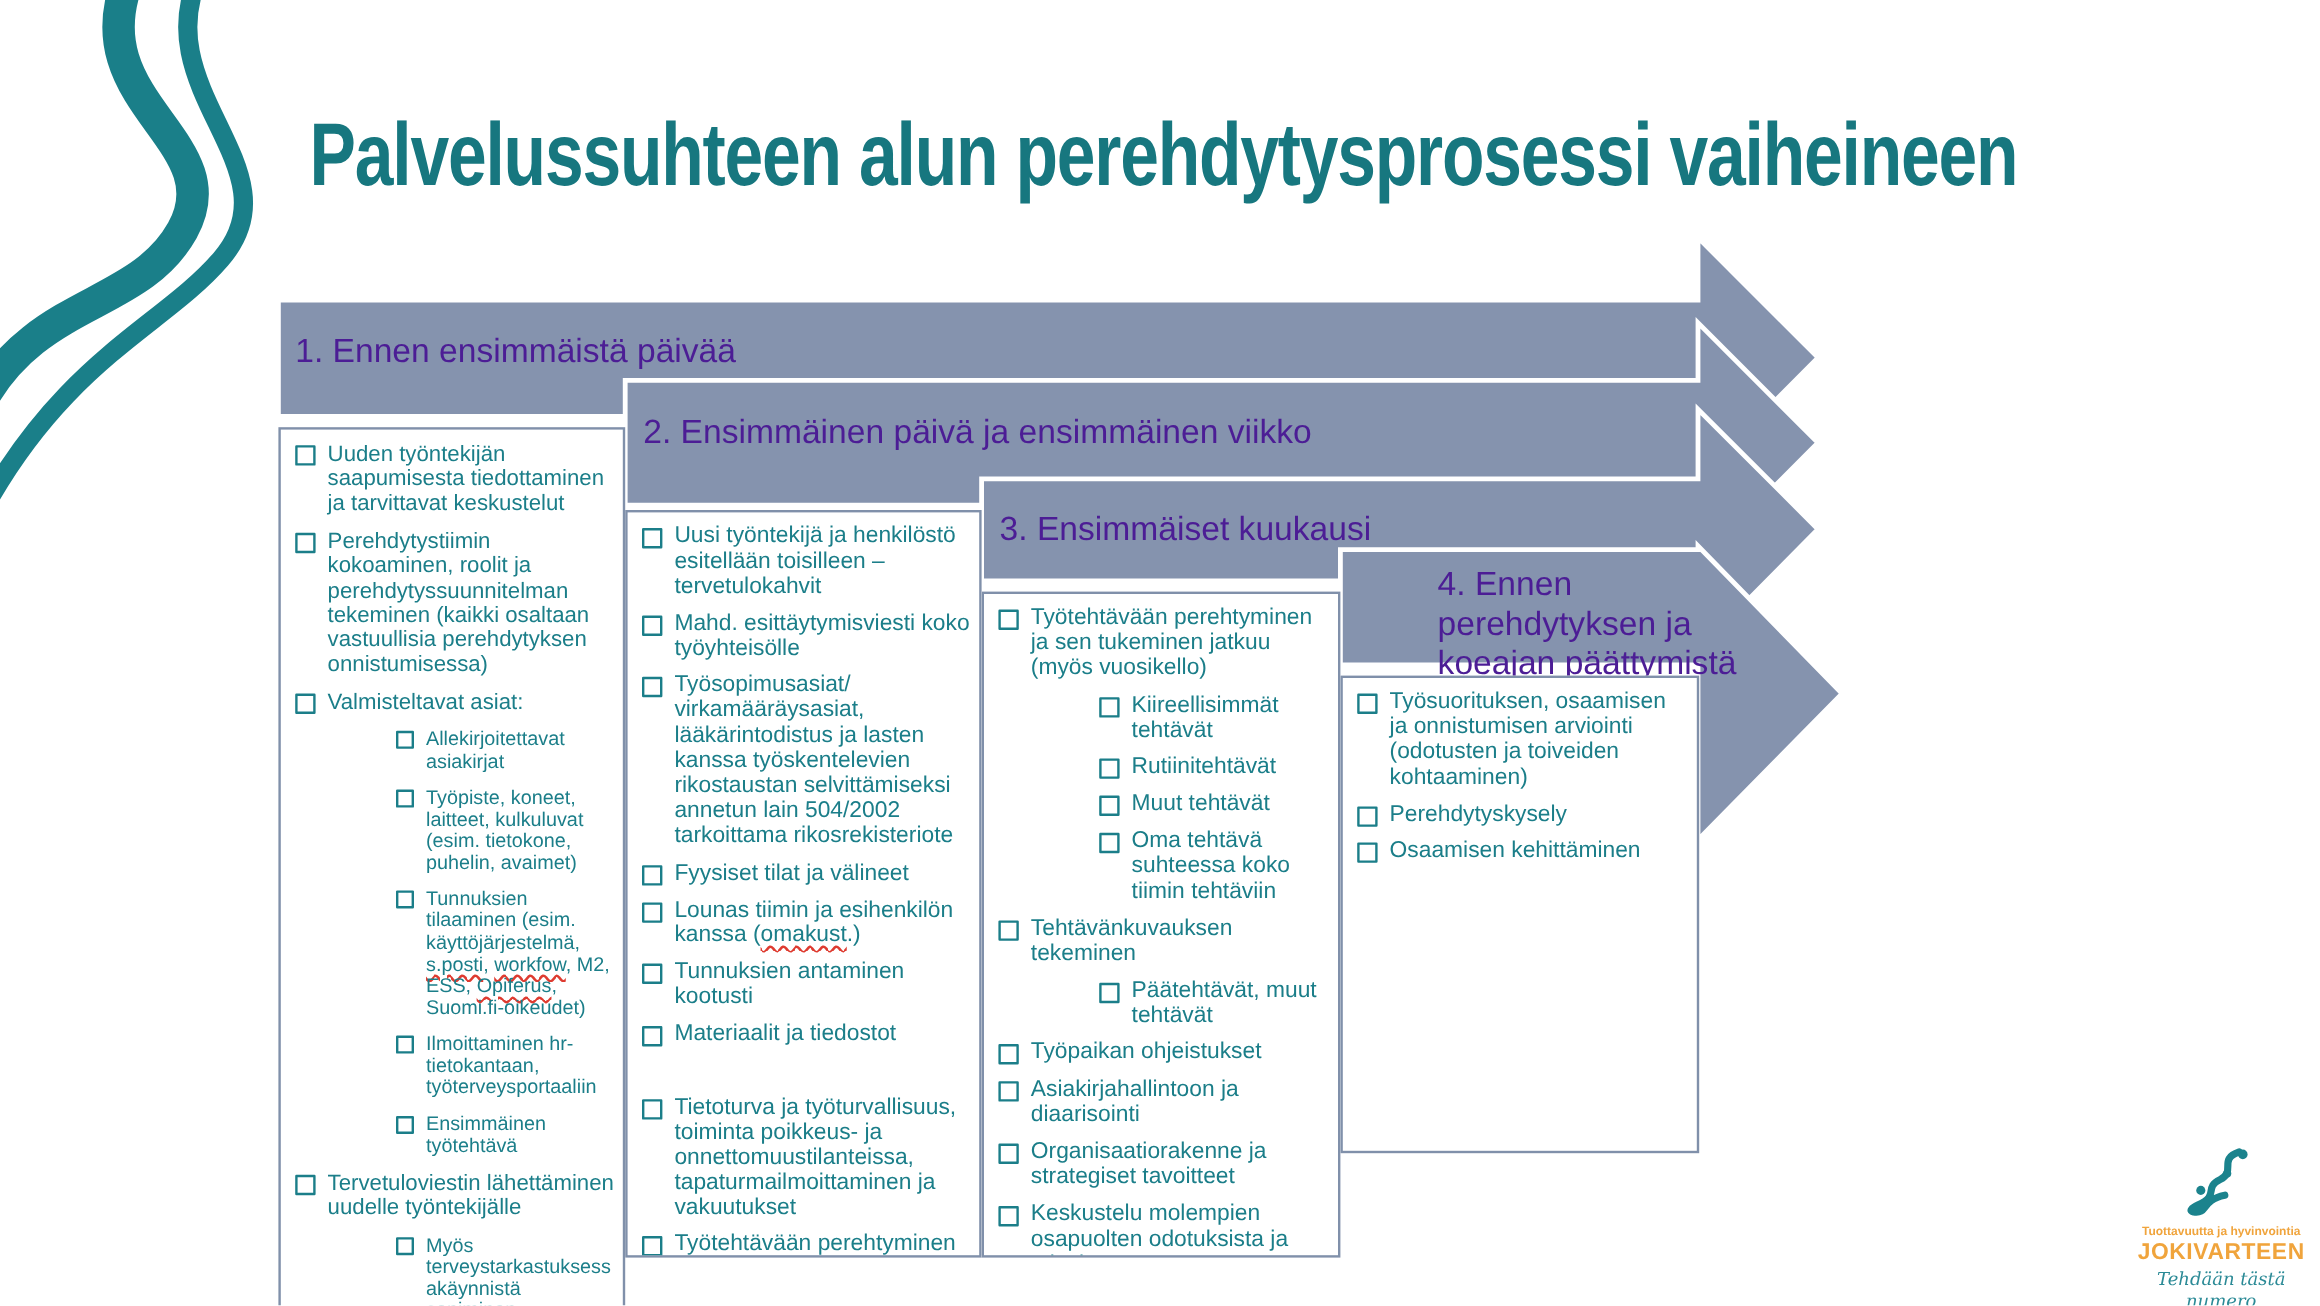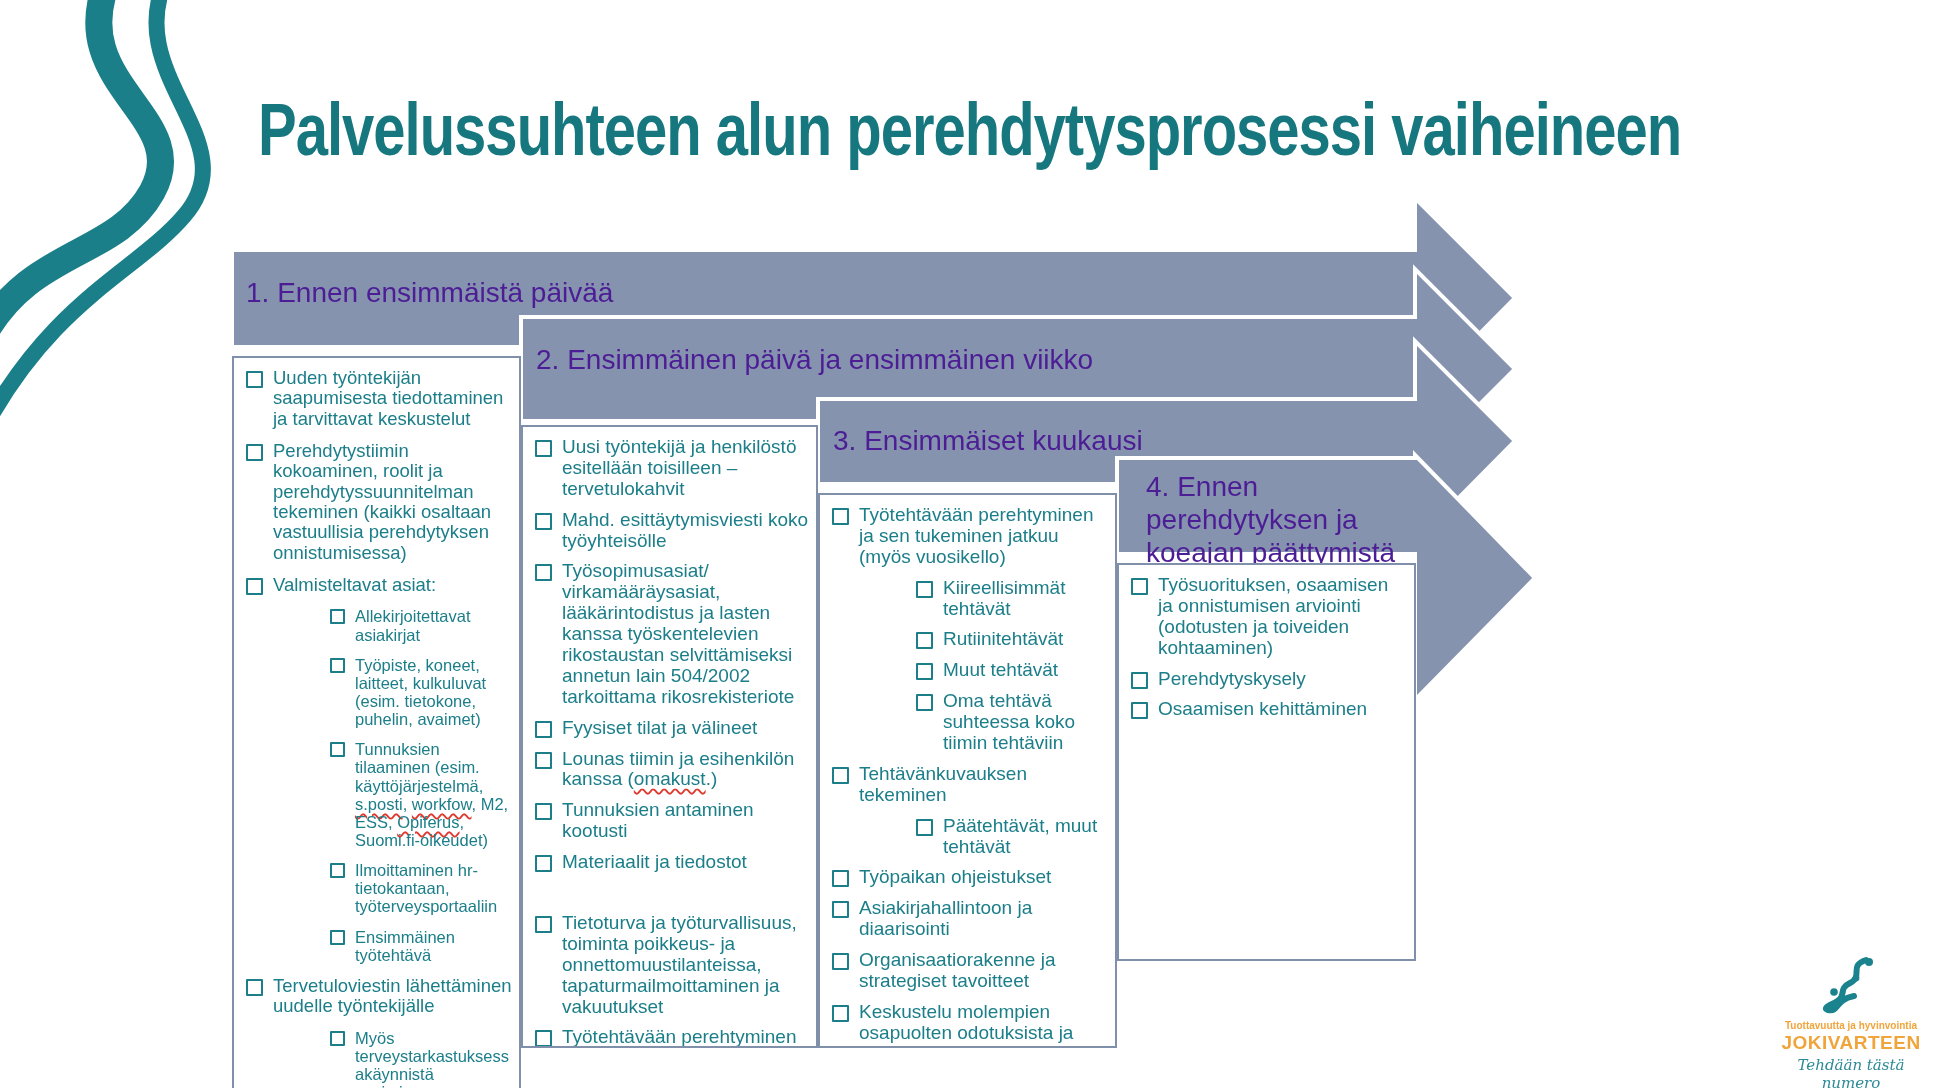--- a/index.html
+++ b/index.html
@@ -11,21 +11,21 @@
          letter-spacing:-1px;white-space:nowrap;transform:scaleY(1.28);transform-origin:left top;}
 
   
   #arrows{position:absolute;left:0;top:0;width:1933px;height:1088px;}
 
   
   .band-label{position:absolute;color:#4c1d95;font-size:28px;font-weight:400;line-height:1.18;}
   #h1{left:246px;top:276px;width:1000px;}
   #h2{left:536px;top:343px;width:850px;}
   #h3{left:833px;top:424px;width:560px;}
-  #h4{left:1146px;top:470px;width:280px;}
+  #h4{left:1198px;top:470px;width:280px;}
 
   
   .pbox{position:absolute;background:#ffffff;border:2px solid #8090aa;box-sizing:border-box;
         overflow:hidden;padding:10px 6px 6px 12px;}
   #box1{left:232px;top:356px;width:289px;height:814px;}
   #box2{left:521px;top:425px;width:297px;height:623px;}
   #box3{left:818px;top:493px;width:299px;height:555px;}
   #box4{left:1117px;top:563px;width:299px;height:398px;}
 
   .items{color:#1b7e89;font-size:19px;line-height:1.1;}

